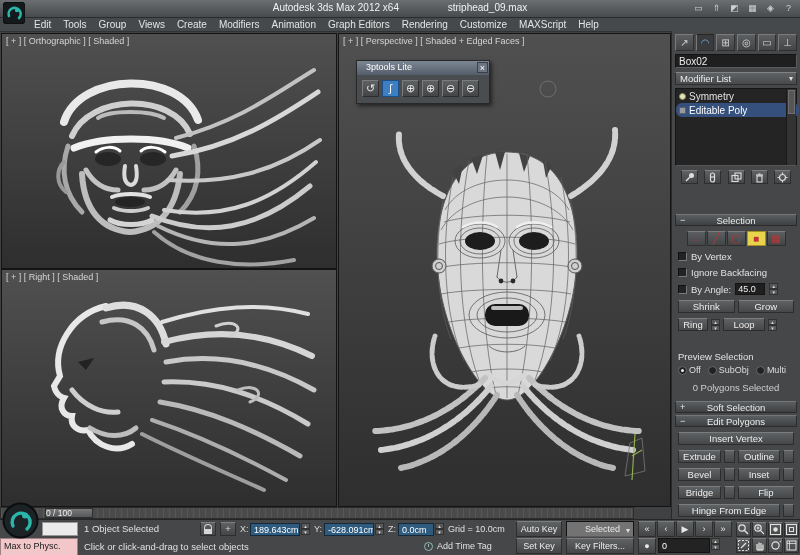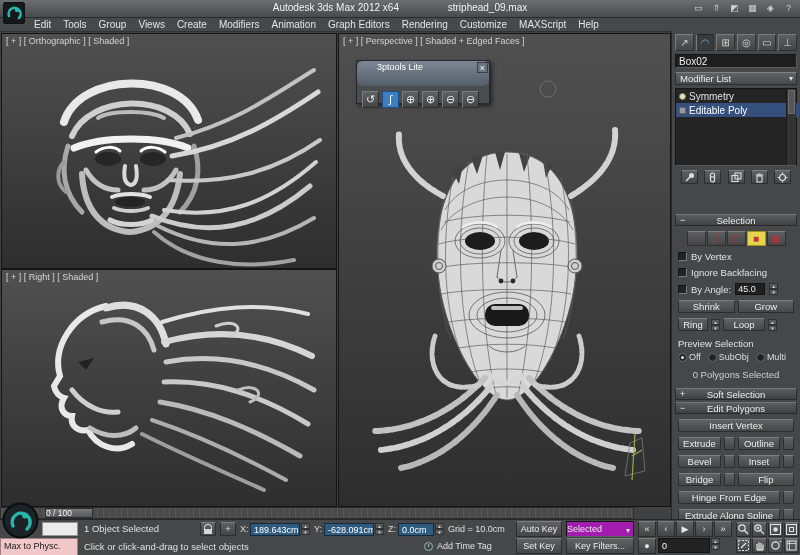--- a/index.html
+++ b/index.html
@@ -21,22 +21,22 @@
   .menubar span{display:inline-block;padding:1px 6px;font-size:10px;color:#e4e4e4;}
 
   
   .viewport{position:absolute;border:1px solid #141414;background:linear-gradient(#505050,#2e2e2e);overflow:hidden;}
   .vplabel{position:absolute;left:4px;top:2px;font-size:9px;color:#d4d4d4;z-index:5;}
   .viewport svg{position:absolute;left:0;top:0;}
 
   
   .ftb{position:absolute;left:356px;top:60px;width:132px;height:42px;background:#4a4d4f;
     border:1px solid #26282a;box-shadow:2px 2px 4px rgba(0,0,0,.55);z-index:40;}
-  .ftbtitle{height:25px;background:linear-gradient(#7c8793,#535e6a);font-size:9px;color:#fff;
-    padding:1px 20px;box-sizing:border-box;position:relative;border-radius:6px;}
+  .ftbtitle{height:14px;background:linear-gradient(#7c8793,#535e6a);font-size:9px;color:#fff;
+    padding:1px 9px;box-sizing:border-box;position:relative;}
   .ftbclose{position:absolute;right:1px;top:1px;width:11px;height:11px;background:#6d7680;
     border:1px solid #394049;text-align:center;line-height:10px;font-size:9px;color:#fff;box-sizing:border-box;}
   .ftbbody{display:flex;gap:3px;padding:5px 5px;}
   .tbtn{width:17px;height:17px;background:linear-gradient(#5f6264,#434546);border:1px solid #2d2d2d;
     border-top-color:#7b7b7b;border-left-color:#7b7b7b;color:#e8e8e8;font-size:11px;text-align:center;
     line-height:15px;box-sizing:border-box;}
   .tbtn.active{background:#3e7fc1;color:#fff;border-color:#1d4f85;}
 
   
   .panel{position:absolute;left:671px;top:31px;width:129px;height:488px;background:#454749;
@@ -47,21 +47,21 @@
   .ptab.active{background:#393b3d;border-top-color:#262626;color:#6fb1e8;}
   .field{background:#1f1f1f;border:1px solid #141414;border-bottom-color:#5c5c5c;border-right-color:#5c5c5c;
     color:#eee;font-size:10px;padding:0 3px;box-sizing:border-box;}
   .namefield{height:14px;margin-top:3px;line-height:13px;}
   .ddbtn{height:13px;margin-top:4px;background:linear-gradient(#606366,#47494b);border:1px solid #2e2e2e;
     border-top-color:#828282;position:relative;font-size:9.5px;color:#efefef;padding:0 4px;line-height:12px;box-sizing:border-box;}
   .ddarrow{position:absolute;right:3px;top:0;font-size:8px;color:#ddd;}
   .stack{height:78px;margin-top:3px;background:#242424;border:1px solid #161616;border-bottom-color:#565656;
     position:relative;font-size:10px;box-sizing:border-box;}
   .stackrow{height:14px;display:flex;align-items:center;gap:3px;padding:0 3px;color:#e0e0e0;}
-  .stackrow.sel{background:#35507c;color:#fff;}
+  .stackrow.sel{background:#35507c;color:#fff;border-radius:6px;}
   .bulb{width:7px;height:7px;border-radius:50%;background:#e6e2b8;border:1px solid #8a8a6a;box-sizing:border-box;}
   .sqicon{width:7px;height:7px;background:#9a9a9a;border:1px solid #5f5f5f;box-sizing:border-box;}
   .stackscroll{position:absolute;right:0;top:0;width:10px;height:100%;background:#333;border-left:1px solid #1a1a1a;box-sizing:border-box;}
   .thumb{margin:1px;height:24px;background:#565656;border:1px solid #6e6e6e;box-sizing:border-box;}
   .stacktools{display:flex;justify-content:space-between;padding:2px 6px;margin-top:2px;}
   .sbtn{width:17px;height:14px;background:linear-gradient(#5f6264,#434546);border:1px solid #2e2e2e;
     border-top-color:#7d7d7d;display:flex;align-items:center;justify-content:center;box-sizing:border-box;}
   .spacer{height:26px;}
   .rollhdr{height:12px;background:linear-gradient(#5b5e60,#3e4042);border:1px solid #2b2b2b;border-top-color:#767676;
     text-align:center;font-size:9.5px;color:#ececec;position:relative;line-height:11px;margin-top:2px;box-sizing:border-box;}
@@ -107,22 +107,22 @@
   .minibtn{position:absolute;width:16px;height:14px;background:linear-gradient(#5f6264,#434546);
     border:1px solid #2e2e2e;border-top-color:#7d7d7d;box-sizing:border-box;text-align:center;line-height:12px;color:#ddd;}
   .lockarc{width:6px;height:4px;border:1.5px solid #d6d6d6;border-bottom:none;border-radius:4px 4px 0 0;margin:1px auto 0;}
   .lockbody{width:8px;height:5px;background:#d6d6d6;margin:0 auto;}
   .coordlbl{position:absolute;color:#d8d8d8;font-size:9px;top:4px;}
   .coordfield{position:absolute;top:3px;height:13px;background:#2e5b7e;border:1px solid #16293b;color:#fff;
     font-size:9px;padding:0 3px;line-height:12px;box-sizing:border-box;white-space:nowrap;overflow:hidden;}
   .cspin{position:absolute;top:3px;}
   .akbtn{position:absolute;height:16px;background:linear-gradient(#5f6264,#434546);border:1px solid #2d2d2d;
     border-top-color:#7d7d7d;color:#ececec;font-size:9px;text-align:center;line-height:15px;box-sizing:border-box;}
-  .dd{position:absolute;height:16px;background:#a21caf;border:1px solid #131313;border-bottom-color:#5e5e5e;
-    color:#e8e8e8;font-size:9px;line-height:15px;padding:0 0;box-sizing:border-box;}
+  .dd{position:absolute;height:16px;background:#737373;border:1px solid #131313;border-bottom-color:#5e5e5e;
+    color:#e8e8e8;font-size:9px;line-height:15px;padding:0 18px;box-sizing:border-box;}
   .dd .ddarrow{top:1px;}
   .pbbtn{position:absolute;width:18px;height:16px;background:linear-gradient(#5f6264,#434546);
     border:1px solid #2d2d2d;border-top-color:#7d7d7d;color:#e8e8e8;font-size:9px;text-align:center;
     line-height:14px;box-sizing:border-box;}
   .framefield{position:absolute;height:15px;background:#232323;border:1px solid #131313;color:#fff;
     font-size:9px;line-height:14px;padding:0 3px;box-sizing:border-box;}
   .navgrid{position:absolute;left:736px;top:2px;display:grid;grid-template-columns:repeat(4,15px);
     grid-auto-rows:15px;gap:1px;}
   .navbtn{background:linear-gradient(#5f6264,#434546);border:1px solid #2d2d2d;border-top-color:#7b7b7b;
     display:flex;align-items:center;justify-content:center;box-sizing:border-box;}
@@ -413,21 +413,21 @@
         <span class="spin">
           <span>▴</span>
           <span>▾</span>
         </span>
         <div class="pbtn" style="width:42px;">Loop</div>
         <span class="spin">
           <span>▴</span>
           <span>▾</span>
         </span>
       </div>
-      <div class="lbl" style="margin-top:7px;">Preview Selection</div>
+      <div class="lbl" style="margin-top:20px;">Preview Selection</div>
       <div class="radios">
         <span class="opt">
           <span class="radio on"></span>
           <span>Off</span>
         </span>
         <span class="opt">
           <span class="radio"></span>
           <span>SubObj</span>
         </span>
         <span class="opt">

